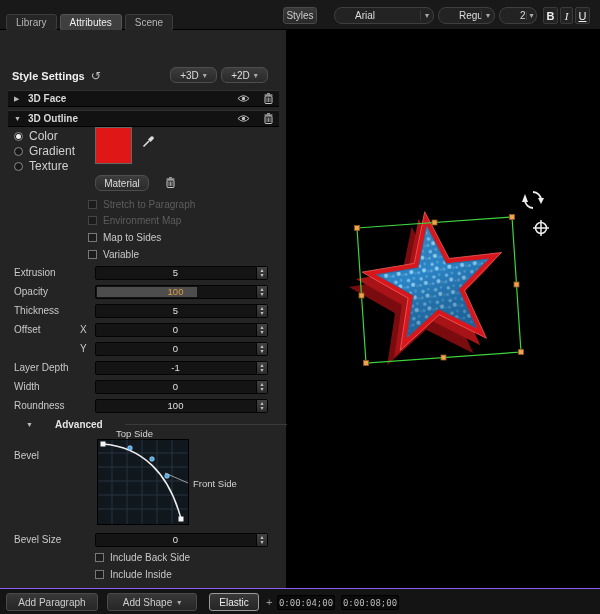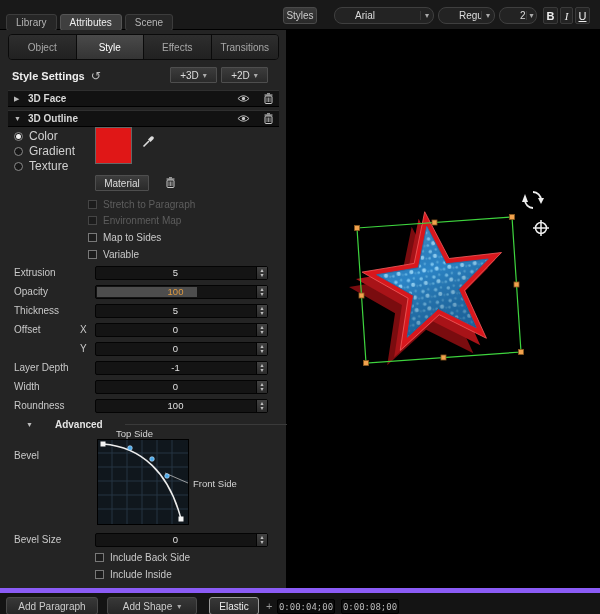--- a/index.html
+++ b/index.html
@@ -27,21 +27,21 @@
   
   #panel{position:absolute;left:0;top:30px;width:287px;height:558px;background:#242424;border-right:1px solid #000;}
   #subtabs{position:absolute;left:8px;top:4px;width:271px;height:26px;display:flex;border:1px solid #0a0a0a;border-radius:4px;overflow:hidden;}
   .stab{flex:1;display:flex;align-items:center;justify-content:center;color:#a8a8a8;font-size:10px;background:linear-gradient(#2e2e2e,#212121);border-right:1px solid #0a0a0a;}
   .stab:last-child{border-right:none;}
   .stab.active{background:linear-gradient(#4a4a4a,#343434);color:#fff;}
 
   #ssHeader{position:absolute;left:12px;top:38px;height:16px;display:flex;align-items:center;gap:6px;}
   #ssHeader .title{font-weight:bold;font-size:11px;color:#efefef;}
   #ssHeader .reset{color:#bbb;font-size:12px;}
-  .mini-btn{position:absolute;top:37px;height:16px;background:linear-gradient(#3c3c3c,#2a2a2a);border:1px solid #4e4e4e;border-radius:1px;display:flex;align-items:center;justify-content:center;gap:4px;color:#ddd;font-size:10px;}
+  .mini-btn{position:absolute;top:37px;height:16px;background:linear-gradient(#3c3c3c,#2a2a2a);border:1px solid #4e4e4e;border-radius:6px;display:flex;align-items:center;justify-content:center;gap:4px;color:#ddd;font-size:10px;}
   #add3d{left:170px;width:47px;}
   #add2d{left:221px;width:47px;}
   .mini-btn .chev{font-size:8px;color:#aaa;}
 
   .layer{position:absolute;left:8px;width:271px;height:17px;background:#121212;border-top:1px solid #2f2f2f;border-bottom:1px solid #000;display:flex;align-items:center;padding:0 6px;gap:6px;}
   .layer .tri{font-size:7px;color:#b8b8b8;width:8px;}
   .layer .lname{font-weight:bold;color:#d8d8d8;font-size:10px;flex:1;}
   .licon{display:flex;align-items:center;margin-left:8px;}
 
   .radio-row{position:absolute;left:14px;height:12px;display:flex;align-items:center;gap:6px;}
@@ -76,21 +76,21 @@
   #advHeader .tri{font-size:7px;color:#bbb;}
   #advHeader .atitle{font-weight:bold;color:#e3e3e3;font-size:10px;}
   #advHeader .hr{flex:1;height:1px;background:#3a3a3a;}
 
   #topSideLabel{position:absolute;left:116px;top:398px;font-size:9.5px;color:#d5d5d5;}
   #bevelLabel{position:absolute;left:14px;top:420px;font-size:10px;color:#c9c9c9;}
   #bevelCurve{position:absolute;left:97px;top:409px;width:92px;height:86px;}
   #frontSideLabel{position:absolute;left:193px;top:448px;font-size:9.5px;color:#d5d5d5;}
 
   
-  #bottombar{position:absolute;left:0;top:588px;width:600px;height:26px;background:#141414;border-top:5px solid #8b5cf6;}
+  #bottombar{position:absolute;left:0;top:588px;width:600px;height:26px;background:#141414;border-top:1px solid #8b5cf6;}
   .bbtn{position:absolute;top:4px;height:18px;background:linear-gradient(#383838,#262626);border:1px solid #4a4a4a;border-radius:3px;color:#ccc;display:flex;align-items:center;justify-content:center;gap:5px;font-size:10px;padding:0 8px;}
   #addParagraph{left:6px;width:92px;}
   #addShape{left:107px;width:90px;}
   #elastic{left:209px;width:50px;border-color:#9a9a9a;color:#eee;}
   #plusSign{position:absolute;left:266px;top:7px;color:#999;font-size:11px;}
   .timebox{position:absolute;top:6px;width:58px;height:15px;background:#0b0b0b;border:1px solid #000;border-radius:2px;color:#b9b9b9;font-family:"DejaVu Sans Mono","Liberation Mono",monospace;font-size:9px;display:flex;align-items:center;justify-content:center;}
   #timeCurrent{left:277px;}
   #timeDuration{left:341px;}
 
   
@@ -118,26 +118,20 @@
     <span class="val">28</span>
     <span class="chev">▾</span>
   </div>
   <div class="fmt bold">B</div>
   <div class="fmt italic">I</div>
   <div class="fmt underline">U</div>
 </div>
 
 <div id="panel">
 
-  <div id="subtabs">
-    <div class="stab">Object</div>
-    <div class="stab active">Style</div>
-    <div class="stab">Effects</div>
-    <div class="stab">Transitions</div>
-  </div>
 
   <div id="ssHeader">
     <span class="title">Style Settings</span>
     <span class="reset">↺</span>
   </div>
   <div class="mini-btn" id="add3d">
     <span>+3D</span>
     <span class="chev">▾</span>
   </div>
   <div class="mini-btn" id="add2d">

